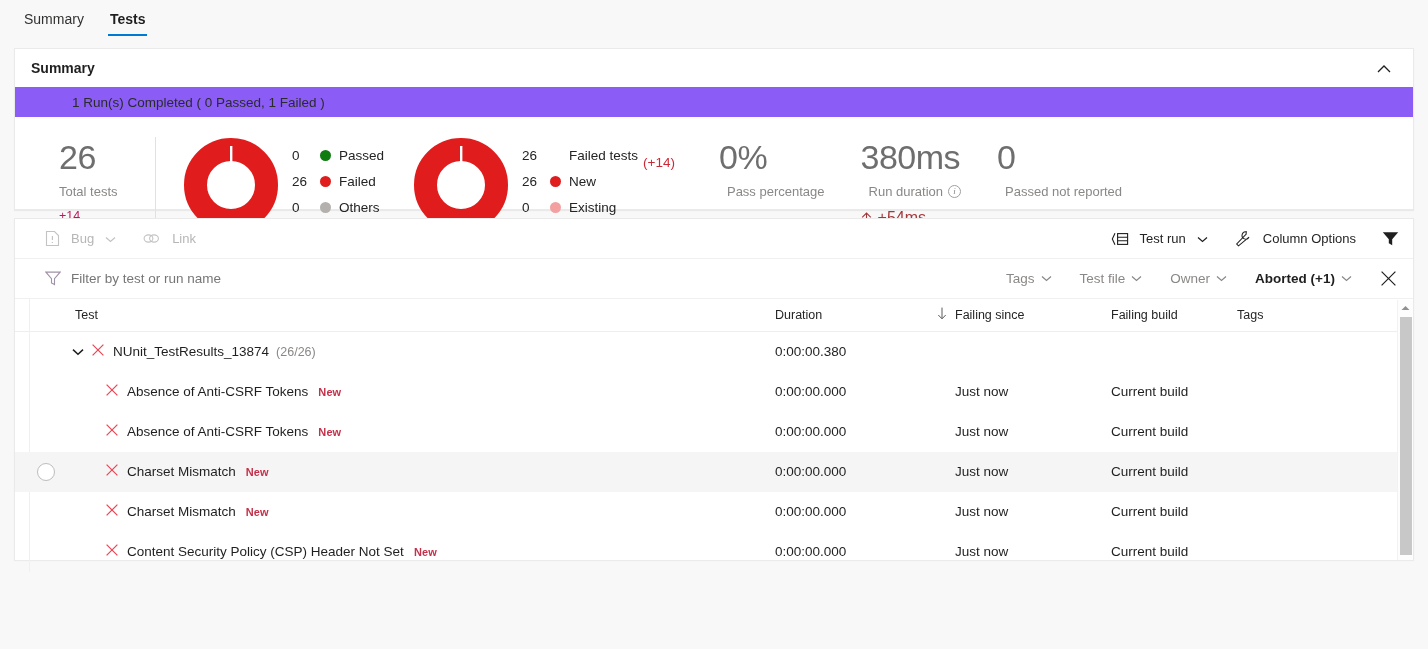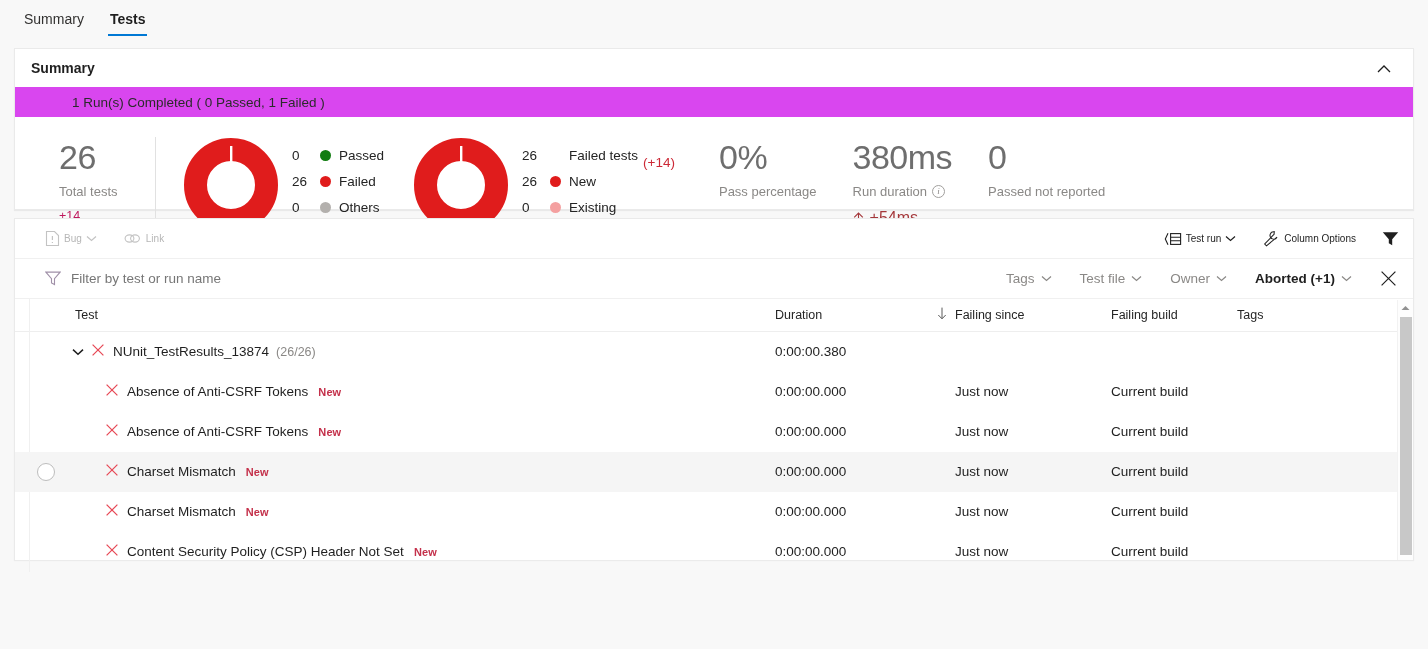--- a/index.html
+++ b/index.html
@@ -58,21 +58,21 @@
     font-size: 14px;
     font-weight: 600;
     color: #1f1f1f;
   }
   .chev-btn {
     width: 30px; height: 30px;
     display: flex; align-items: center; justify-content: center;
     cursor: pointer;
   }
   .banner {
-    background: #d946ef;
+    background: #8b5cf6;
     height: 30px;
     display: flex;
     align-items: center;
     padding-left: 57px;
     font-size: 13.5px;
     color: #2b2b2b;
   }
 
   
   .stats {
@@ -141,21 +141,21 @@
   .legend-label { font-size: 13.5px; }
   .legend-row.nodot .legend-dot { visibility: hidden; }
   .delta-red { color: #cc2936; margin-left: 5px; margin-top: 15px; }
 
   .metric {
     margin-left: 36px;
     padding-top: 2px;
   }
   .metric.first { margin-left: 44px; }
   .metric .sublabel-row {
-    display: flex; align-items: center; gap: 5px;
+    display: flex; align-items: center; gap: 5px; margin-left: 8px;
   }
   .info-ico {
     width: 13px; height: 13px;
     border: 1px solid #a19f9d;
     border-radius: 50%;
     display: inline-flex;
     align-items: center; justify-content: center;
     font-size: 9px;
     color: #8a8886;
     line-height: 1;
@@ -183,22 +183,22 @@
   .toolbar {
     height: 40px;
     display: flex;
     align-items: center;
     padding: 0 14px 0 30px;
     border-bottom: 1px solid #f0f0f0;
   }
   .tb-item {
     display: flex;
     align-items: center;
-    gap: 4px;
-    font-size: 10px;
+    gap: 11px;
+    font-size: 13px;
     color: #242424;
     margin-right: 26px;
     cursor: pointer;
     white-space: nowrap;
   }
   .tb-item.disabled { color: #b6b6b6; cursor: default; }
   .tb-spacer { flex: 1; }
   .caret { display: inline-block; }
 
   .filterbar {

